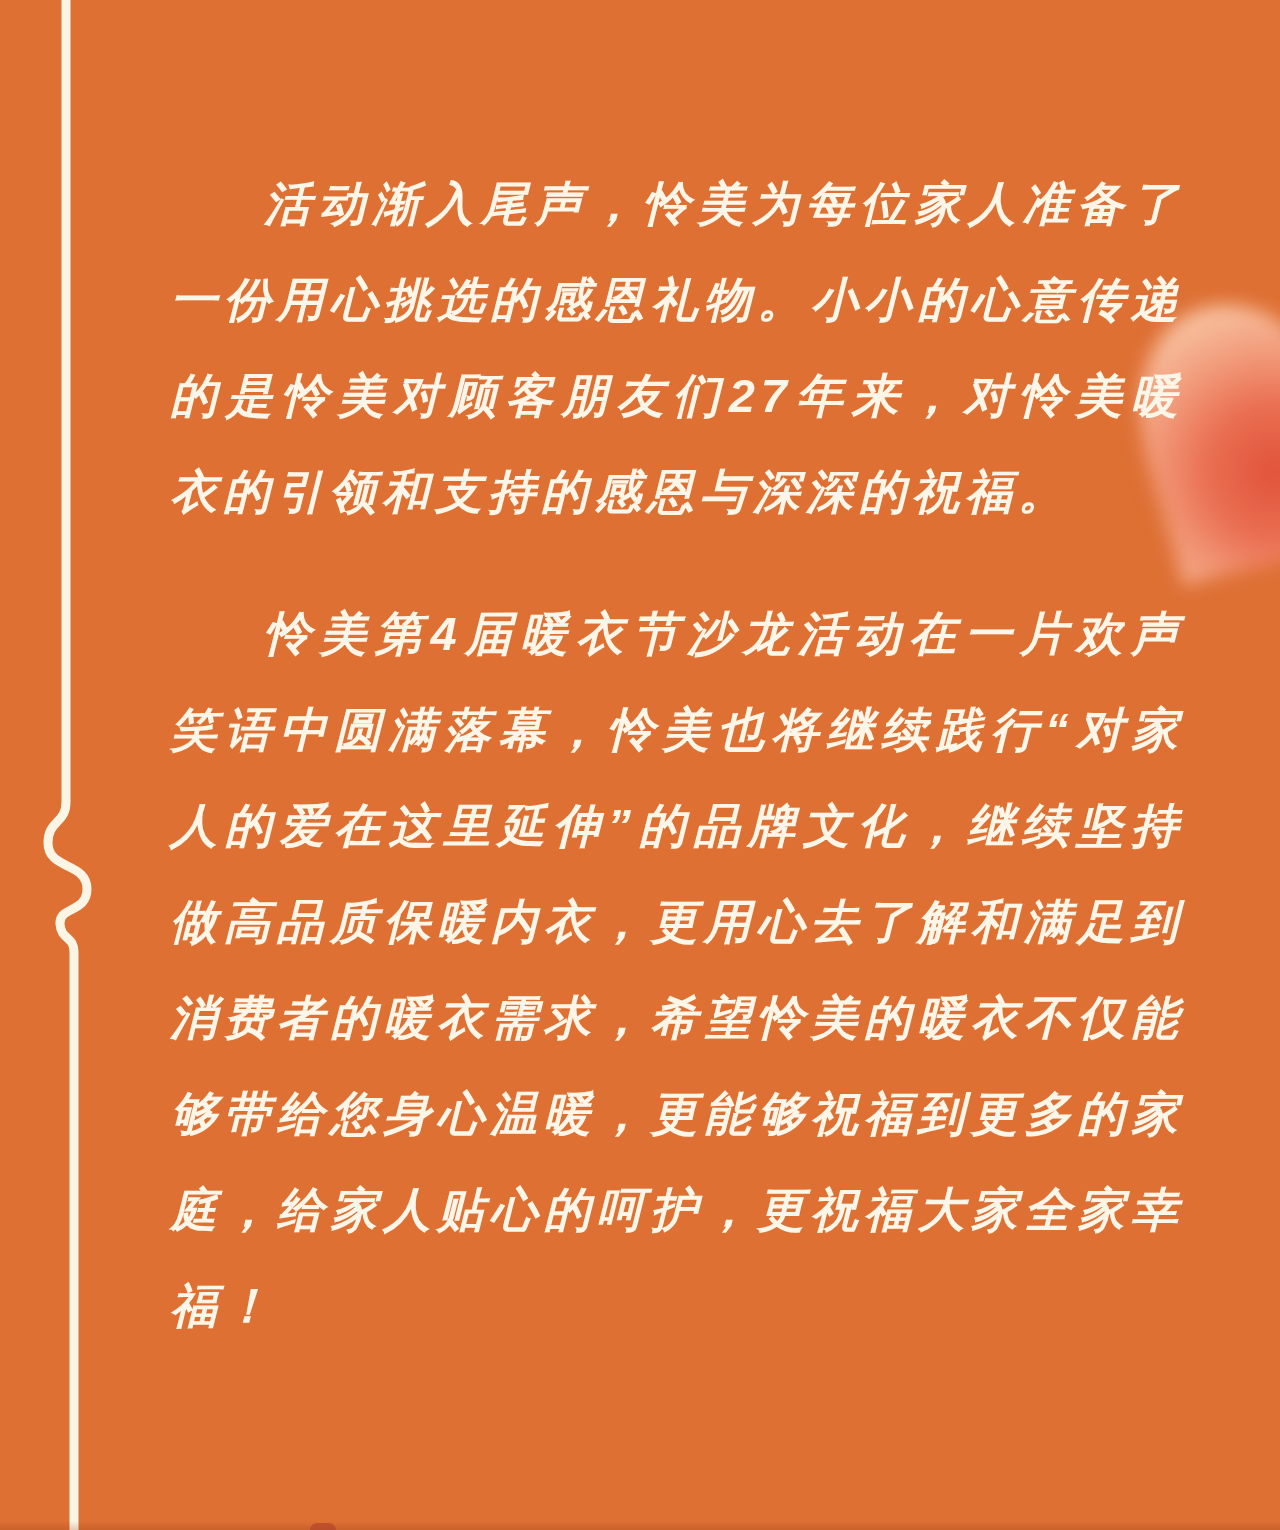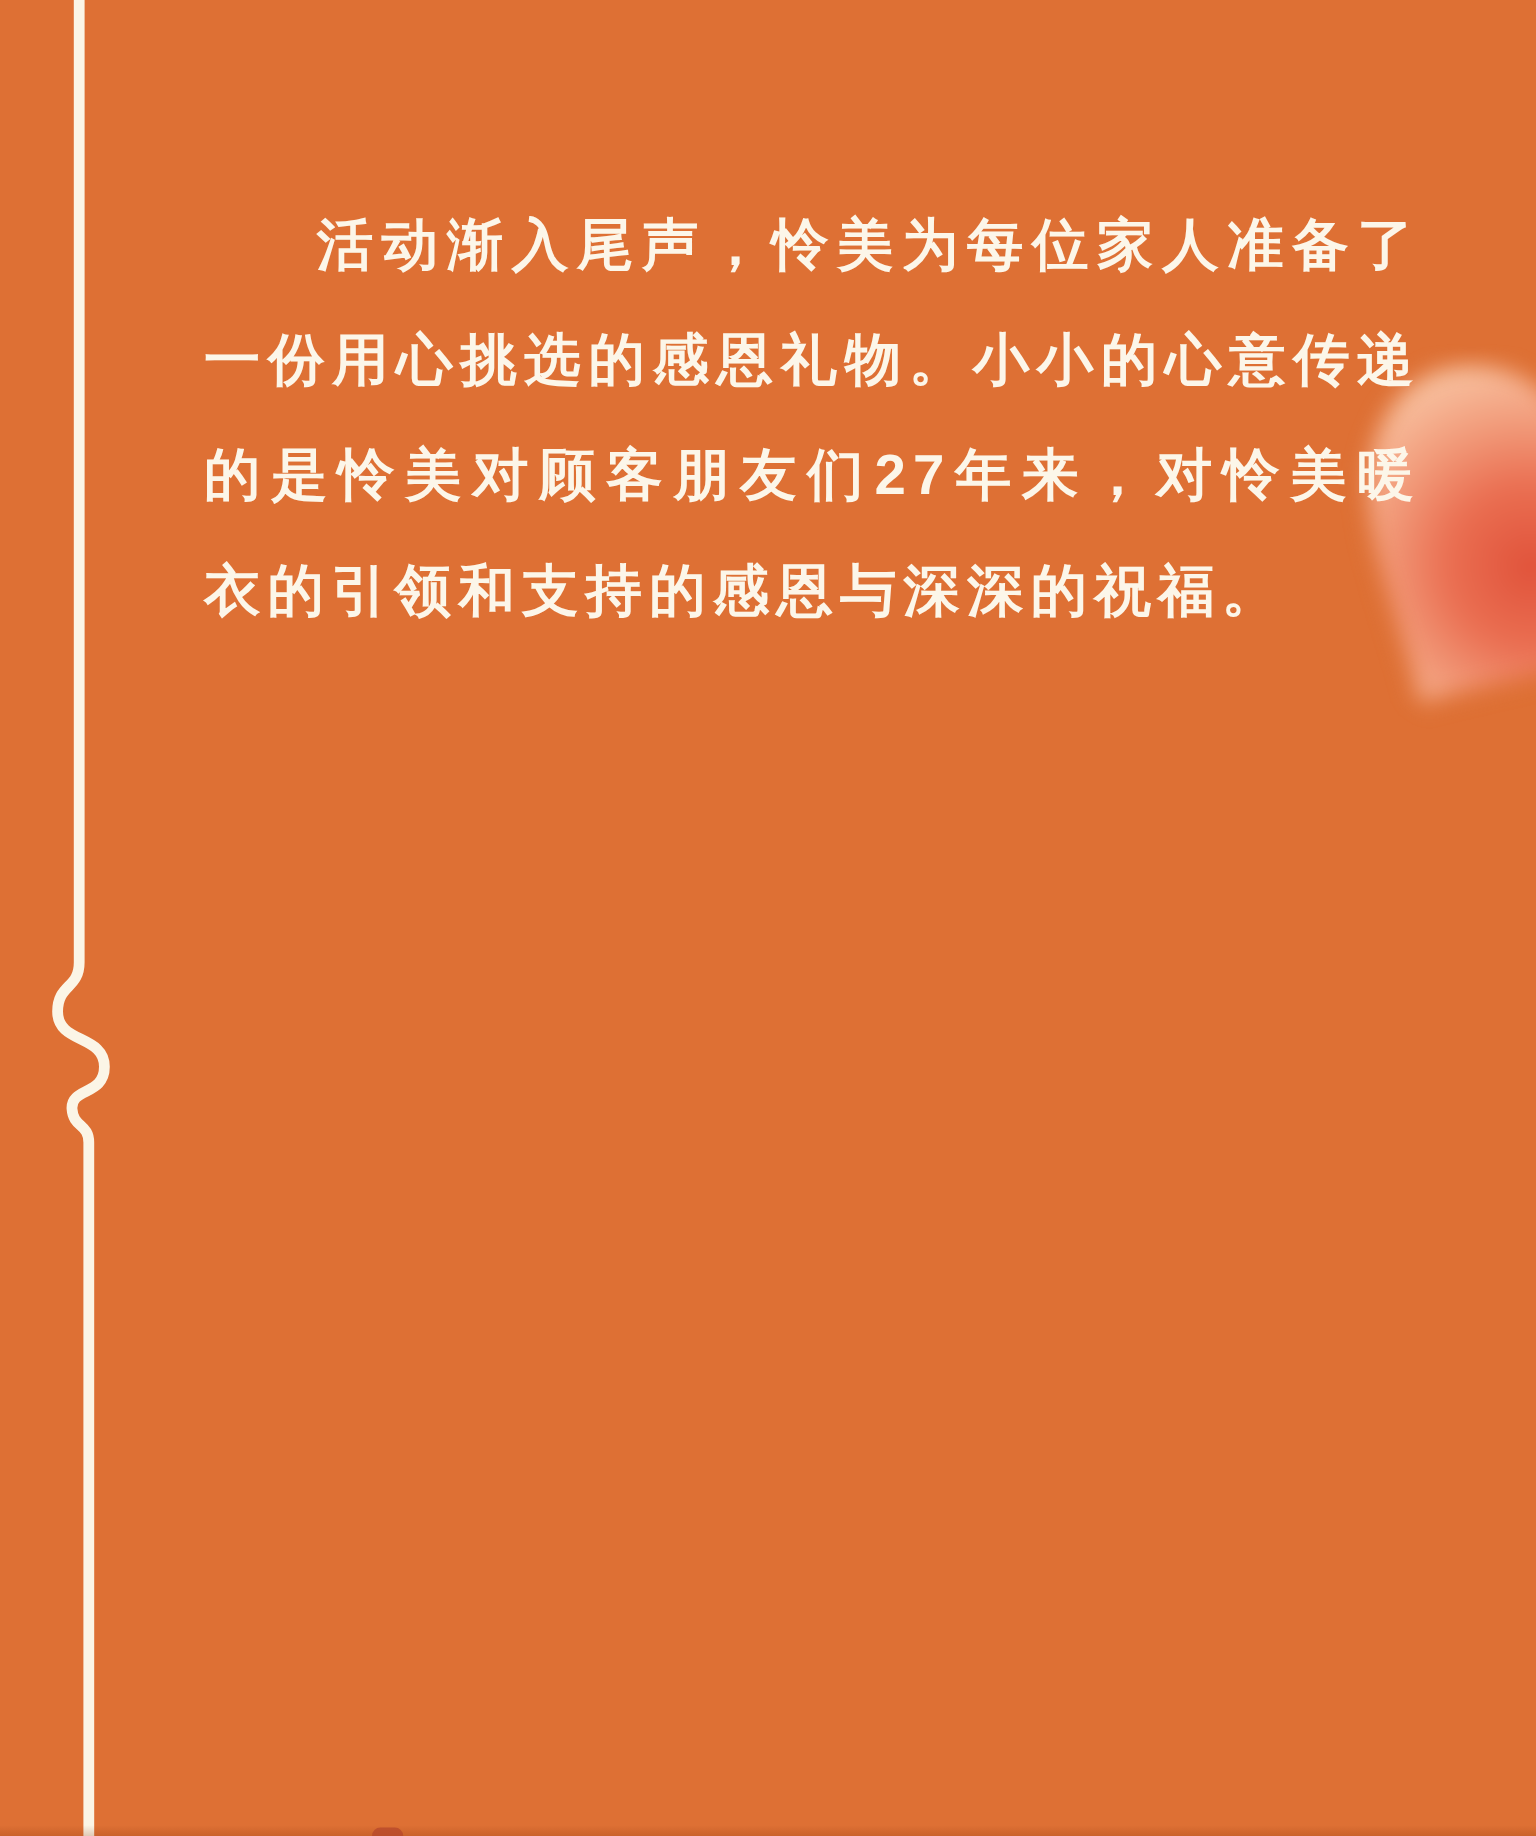--- a/index.html
+++ b/index.html
@@ -45,20 +45,21 @@
   .article p {
     margin: 0 0 46px 0;
     font-size: 47px;
     line-height: 96px;
     letter-spacing: 6px;
     font-weight: bold;
     color: #FCF6E9;
     text-indent: 2em;
     text-align: justify;
     text-justify: inter-ideograph;
+    font-style: italic;
   }
   .bottom-strip {
     position: absolute;
     left: 0;
     bottom: 0;
     width: 100%;
     height: 9px;
     background: linear-gradient(180deg, rgba(130,50,10,0) 0%, rgba(130,50,10,0.22) 100%);
     z-index: 4;
   }
@@ -102,18 +103,19 @@
     <path d="M66 0 L66 802
              C66 824 48 820 48 843
              C48 870 87 862 87 889
              C87 913 59 906 60 924
              C61 940 74 936 74 952
              L74 1530" fill="none" stroke="#FBF5E6" stroke-width="9"></path>
   </svg>
 
   <div class="article">
     <p>活动渐入尾声，怜美为每位家人准备了一份用心挑选的感恩礼物。小小的心意传递的是怜美对顾客朋友们27年来，对怜美暖衣的引领和支持的感恩与深深的祝福。</p>
+    <p>怜美第4届暖衣节沙龙活动在一片欢声笑语中圆满落幕，怜美也将继续践行“对家人的爱在这里延伸”的品牌文化，继续坚持做高品质保暖内衣，更用心去了解和满足到消费者的暖衣需求，希望怜美的暖衣不仅能够带给您身心温暖，更能够祝福到更多的家庭，给家人贴心的呵护，更祝福大家全家幸福！</p>
   </div>
 
   <div class="bottom-strip"></div>
   <div class="bottom-dot"></div>
 
 </div>
 
 </body></html>

